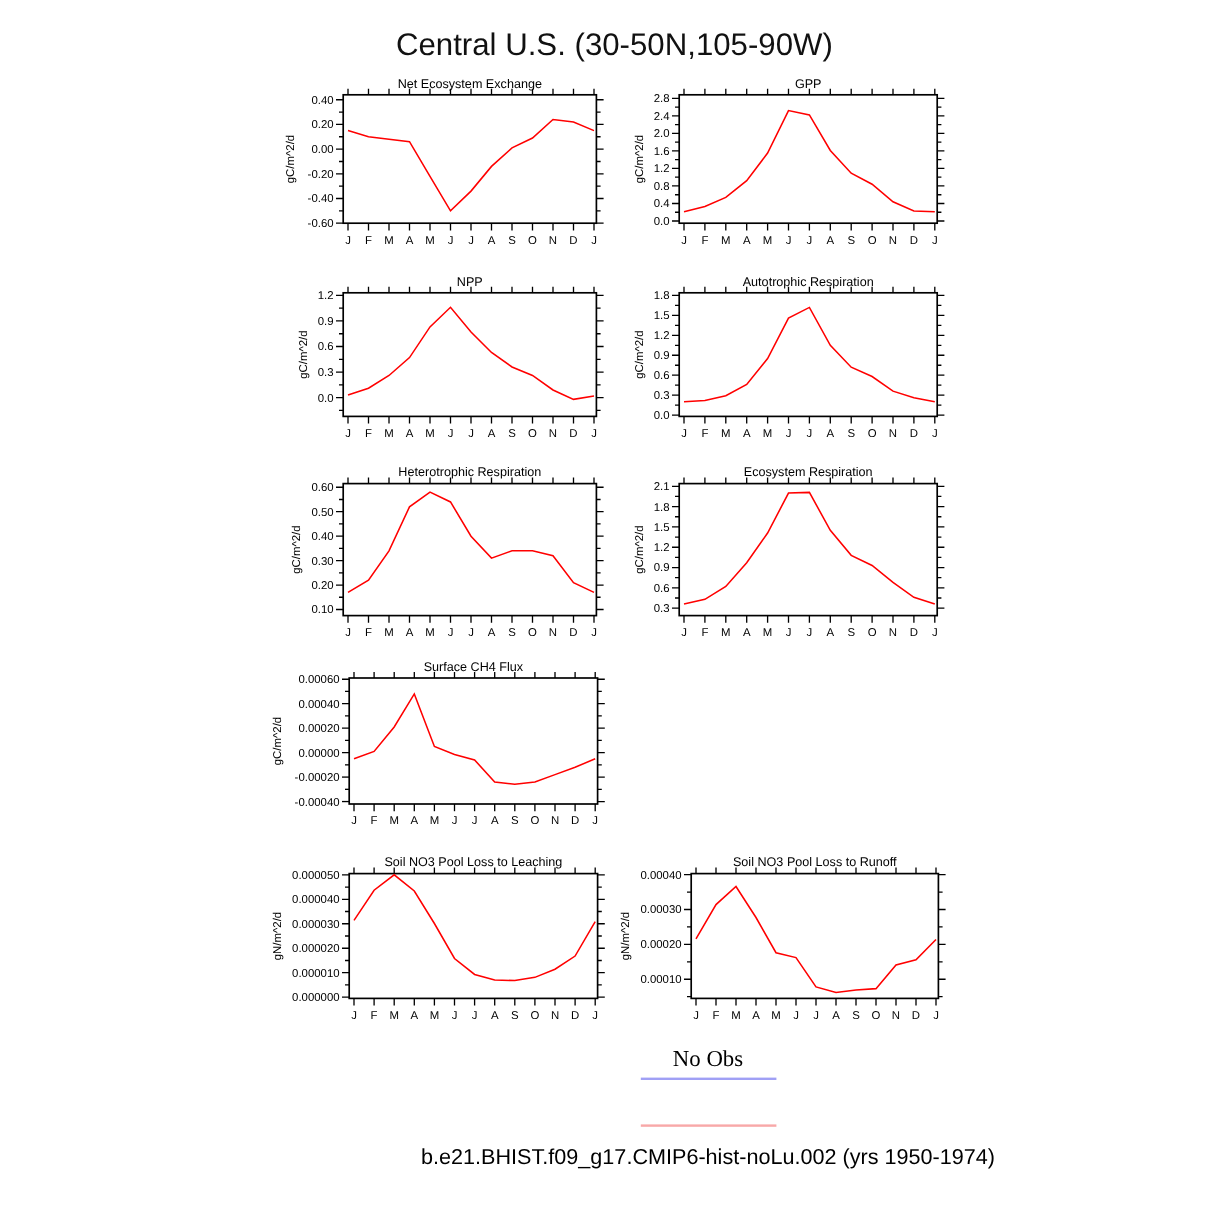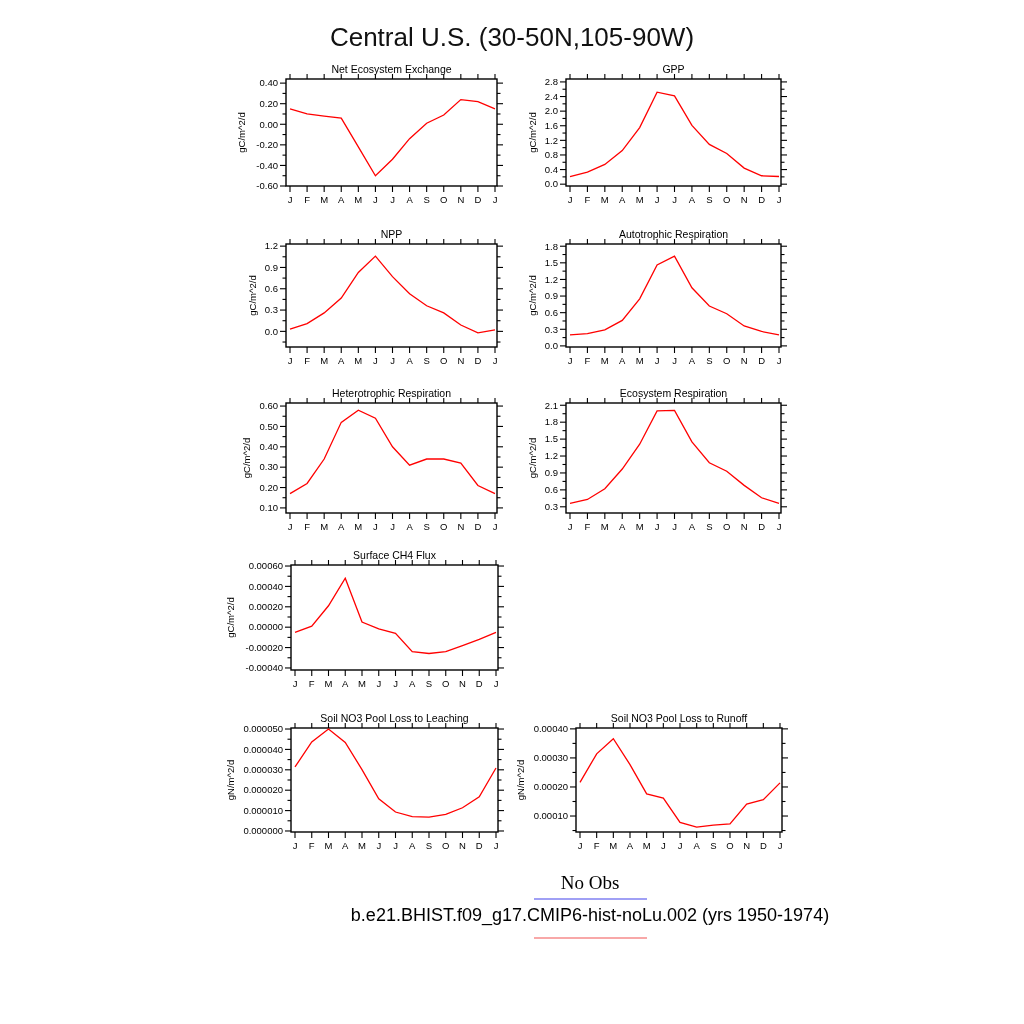--- a/index.html
+++ b/index.html
@@ -9,21 +9,21 @@
   }
   .main-title{
     position:absolute;top:22px;left:0;width:1024px;text-align:center;
     font-size:26px;color:#111;
   }
   .plot-svg{position:absolute;}
   .legend-text{
     position:absolute;text-align:center;color:#000;
   }
   #legend-obs-label{top:872px;left:156px;width:868px;font-size:19px;font-family:Liberation Serif, serif;}
-  #legend-model-label{top:905px;left:156px;width:868px;font-size:18px;}
+  #legend-model-label{top:954px;left:156px;width:868px;font-size:18px;}
   .legend-line{position:absolute;height:2px;left:534px;width:113px;}
   #legend-obs-line{top:898px;}
   #legend-model-line{top:937px;}
 </style>
 </head>
 <body>
 
 <div id="canvas">
   <div class="main-title">Central U.S. (30-50N,105-90W)</div>
 

